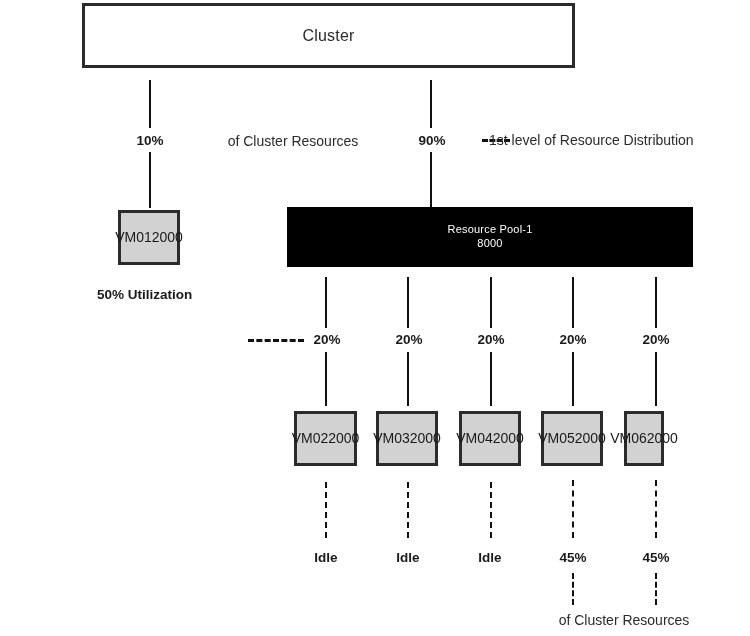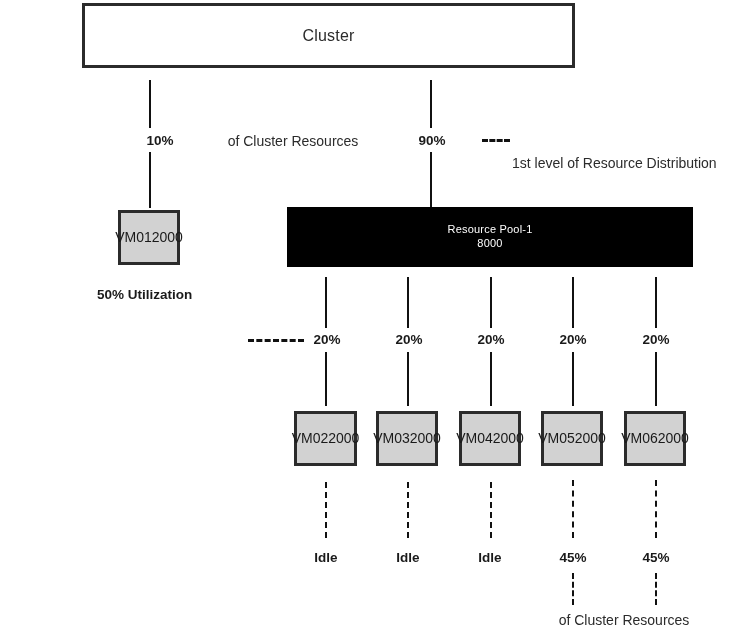--- a/index.html
+++ b/index.html
@@ -118,25 +118,25 @@
 
   <div class="cluster-box">
     <span class="cluster-label">Cluster</span>
   </div>
 
   <div class="vline" style="left:149px; top:80px;  height:48px;"></div>
   <div class="vline" style="left:149px; top:152px; height:56px;"></div>
   <div class="vline" style="left:430px; top:80px;  height:48px;"></div>
   <div class="vline" style="left:430px; top:152px; height:56px;"></div>
 
-  <div class="lbl bold center" style="left:160px; top:133px;">10%</div>
+  <div class="lbl bold center" style="left:150px; top:133px;">10%</div>
   <div class="lbl plain center" style="left:293px; top:133px;">of Cluster Resources</div>
   <div class="lbl bold center" style="left:432px; top:133px;">90%</div>
   <div class="legend-dash" style="left:482px; top:139px; width:28px;"></div>
-  <div class="lbl plain" style="left:512px; top:132px;margin-top:23px;">1st level of Resource Distribution</div>
+  <div class="lbl plain" style="left:489px; top:132px;">1st level of Resource Distribution</div>
 
   <div class="vm-box" style="left:118px; top:210px; width:62px; height:55px;">
     <span class="vm-line">VM01</span>
     <span class="vm-line">2000</span>
   </div>
   <div class="lbl bold" style="left:97px; top:287px;">50% Utilization</div>
 
   <div class="rp-box">
     <span class="rp-line">Resource Pool-1</span>
     <span class="rp-line">8000</span>
@@ -170,21 +170,21 @@
     <span class="vm-line">2000</span>
   </div>
   <div class="vm-box" style="left:459px; top:411px; width:62px; height:55px;">
     <span class="vm-line">VM04</span>
     <span class="vm-line">2000</span>
   </div>
   <div class="vm-box" style="left:541px; top:411px; width:62px; height:55px;">
     <span class="vm-line">VM05</span>
     <span class="vm-line">2000</span>
   </div>
-  <div class="vm-box" style="left:624px; top:411px; width:62px; height:55px;">
+  <div class="vm-box" style="left:624px; top:411px; width:40px; height:55px;">
     <span class="vm-line">VM06</span>
     <span class="vm-line">2000</span>
   </div>
 
   <div class="vline-dashed" style="left:325px; top:482px; height:56px;"></div>
   <div class="vline-dashed" style="left:407px; top:482px; height:56px;"></div>
   <div class="vline-dashed" style="left:490px; top:482px; height:56px;"></div>
   <div class="vline-dashed" style="left:572px; top:480px; height:58px;"></div>
   <div class="vline-dashed" style="left:655px; top:480px; height:58px;"></div>
 

